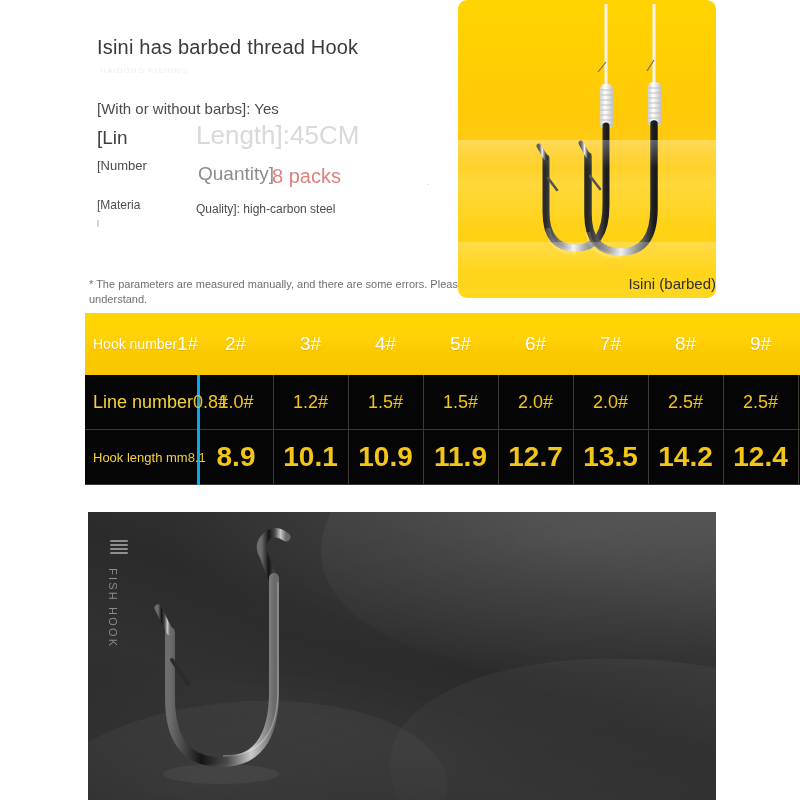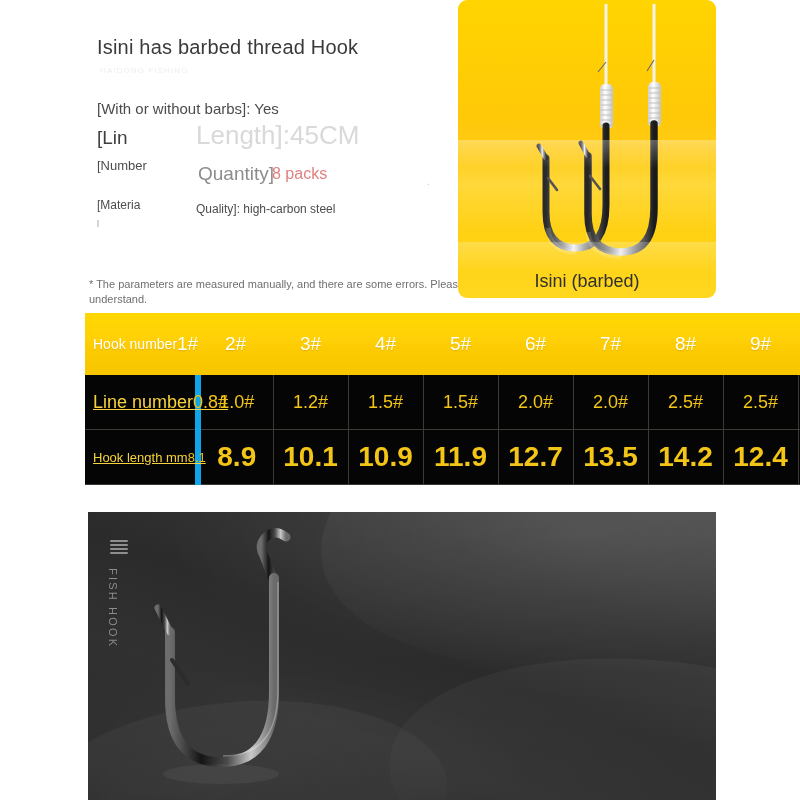--- a/index.html
+++ b/index.html
@@ -45,21 +45,21 @@
     color: #4c4c4c;
     white-space: nowrap;
   }
   #spec-barbs  { left: 97px;  top: 100px; font-size: 15px; }
 
   #spec-len-key  { left: 97px;  top: 127px; font-size: 19px; color: #3f3f3f; }
   #spec-len-val  { left: 196px; top: 120px; font-size: 26px; color: #d9d9d9; }
 
   #spec-num-key  { left: 97px;  top: 160px; font-size: 13px; line-height: 12px; width: 48px; white-space: normal; }
   #spec-num-lbl  { left: 198px; top: 163px; font-size: 19px; color: #8d8d8d; }
-  #spec-num-val  { left: 272px; top: 165px; font-size: 16px; color: #e08080; }
+  #spec-num-val  { left: 272px; top: 165px; font-size: 20px; color: #e08080; }
   #spec-dot      { left: 427px; top: 176px; font-size: 10px; color: #c9c9c9; }
 
   #spec-mat-key  { left: 97px;  top: 198px; font-size: 12px; }
   #spec-mat-tick { left: 97px;  top: 219px; font-size: 9px; color: #9a9a9a; }
   #spec-mat-val  { left: 196px; top: 202px; font-size: 12px; }
 
   #spec-fish     { left: 91px;  top: 232px; font-size: 12px; }
 
   #footnote {
     position: absolute;
@@ -94,22 +94,22 @@
   }
   #hook-card .floor {
     position: absolute;
     left: 0; bottom: 26px; width: 100%; height: 30px;
     background: linear-gradient(180deg, rgba(255,255,255,.22), rgba(255,255,255,0));
   }
   #hook-card-caption {
     position: absolute;
     left: 0; bottom: 6px;
     width: 100%;
-    text-align: center;
-    font-size: 18px;
+    text-align: right;
+    font-size: 15px;
     color: #30302c;
     z-index: 5;
   }
   #hook-svg { position: absolute; left: 0; top: 0; }
 
   
   #spec-table {
     position: absolute;
     left: 85px; top: 313px;
     width: 630px;
@@ -141,22 +141,21 @@
     text-align: center;
     vertical-align: middle;
     border-right: 1px solid #3b3b33;
     border-bottom: 1px solid #3b3b33;
   }
   .drow td.rowlab {
     color: #f7d23a;
     font-size: 13px;
     text-align: center;
     padding-left: 7px;
-    border-right: 6px solid #0ea5e9;
-    text-decoration: underline;
+    border-right: 3px solid #0ea5e9;
   }
   .drow.r1 td { font-size: 18px; }
   .drow.r2 td, .drow.r3 td { font-size: 28px; font-weight: bold; }
   .drow.r2 td.rowlab, .drow.r3 td.rowlab { font-size: 13px; font-weight: normal; }
   .drow td:last-child { border-right: none; }
   .drow.r3 td { border-bottom: none; }
 
   
   .lab-wrap { display: flex; align-items: center; height: 100%; }
   .lab-wrap .lab { white-space: nowrap; }

